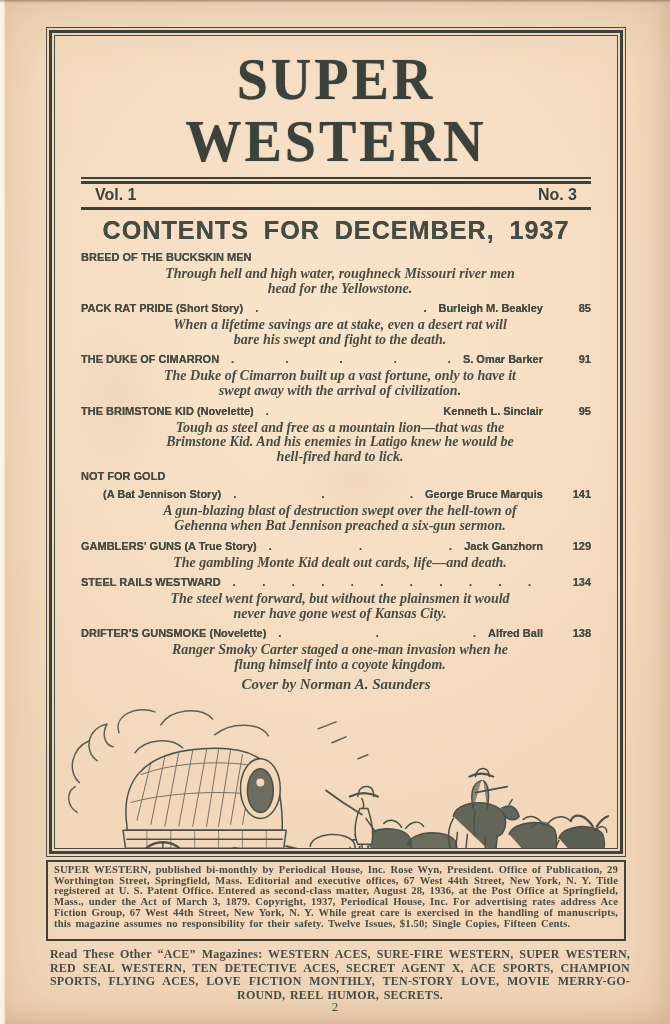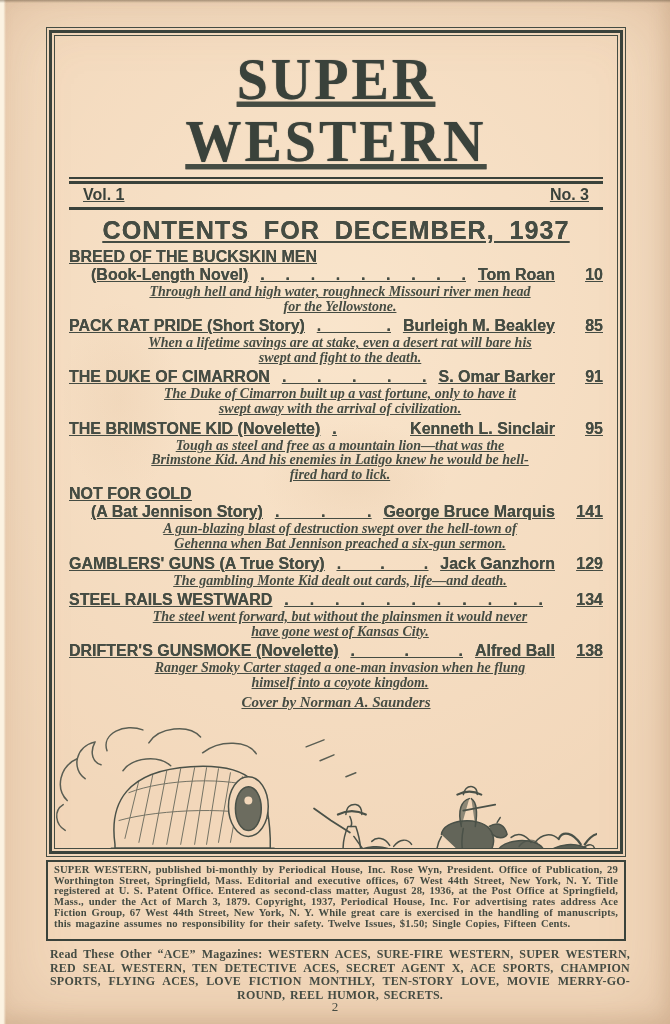--- a/index.html
+++ b/index.html
@@ -31,21 +31,21 @@
     background:linear-gradient(180deg,rgba(90,75,55,.45),rgba(90,75,55,0));z-index:5;}
   .stain1,.stain2{position:absolute;border-radius:50%;pointer-events:none;}
   .stain1{left:260px;top:420px;width:190px;height:120px;background:radial-gradient(ellipse,rgba(186,140,96,.10),rgba(186,140,96,0) 70%);}
   .stain2{left:60px;top:300px;width:120px;height:200px;background:radial-gradient(ellipse,rgba(186,140,96,.08),rgba(186,140,96,0) 70%);}
 
   
   .frame-outer{position:absolute;left:46px;top:27px;width:580px;height:830px;
     border:1px solid var(--ink);padding:2px;}
   .frame-mid{width:100%;height:100%;border:3px solid var(--ink-dark);padding:2px;}
   .frame-inner{width:100%;height:100%;border:1px solid var(--ink);
-    padding:10px 12px 0;overflow:hidden;text-decoration:underline;}
+    padding:10px 24px 0;overflow:hidden;}
 
   
   .masthead-title{
     text-align:center;font-family:"Liberation Serif","DejaVu Serif",serif;
     font-weight:bold;font-size:56px;line-height:60px;letter-spacing:3px;word-spacing:38px;
     color:var(--ink-dark);text-shadow:0 0 1px rgba(58,66,59,.7);
     transform:scaleY(1.04);margin-top:4px;
   }
   .rule-double{margin:7px 2px 0;border-top:2px solid var(--ink-dark);border-bottom:3px solid var(--ink-dark);height:7px;}
   .volno{display:flex;justify-content:space-between;align-items:center;
@@ -58,21 +58,21 @@
     font-weight:bold;font-size:26px;line-height:30px;letter-spacing:1px;word-spacing:7px;
     color:var(--ink);text-shadow:0 0 .6px currentColor;margin:5px 0 3px;
     transform:scaleX(.97);
   }
 
   
   .toc{padding:0 2px;}
   .toc-entry{margin-bottom:3px;}
   .toc-heading,.toc-line{
     font-family:"Liberation Sans","DejaVu Sans",sans-serif;font-weight:bold;
-    font-size:16px;line-height:18px;color:var(--ink);text-shadow:0 0 .5px currentColor;
+    font-size:11px;line-height:18px;color:var(--ink);text-shadow:0 0 .5px currentColor;
   }
   .toc-line{display:flex;align-items:baseline;}
   .toc-line.indent .toc-title{padding-left:22px;}
   .toc-title{white-space:nowrap;}
   .toc-dots{flex:1;overflow:hidden;white-space:nowrap;padding:0 12px;
     text-align:justify;text-align-last:justify;}
   .toc-author{white-space:nowrap;margin-right:14px;}
   .toc-page{width:34px;text-align:right;}
   .toc-desc{
     font:italic bold 14px/14.6px "Liberation Serif","DejaVu Serif",serif;
@@ -120,26 +120,20 @@
           <span>No. 3</span>
         </div>
         <div class="rule-thick"></div>
 
         <div class="contents-heading">CONTENTS FOR DECEMBER, 1937</div>
 
         <div class="toc">
 
           <div class="toc-entry">
             <div class="toc-heading">BREED OF THE BUCKSKIN MEN</div>
-            <div class="toc-line indent">
-              <span class="toc-title">(Book-Length Novel)</span>
-              <span class="toc-dots">. . . . . . . . .</span>
-              <span class="toc-author">Tom Roan</span>
-              <span class="toc-page">10</span>
-            </div>
             <div class="toc-desc">Through hell and high water, roughneck Missouri river men head for the Yellowstone.</div>
           </div>
 
           <div class="toc-entry">
             <div class="toc-line">
               <span class="toc-title">PACK RAT PRIDE (Short Story)</span>
               <span class="toc-dots">. .</span>
               <span class="toc-author">Burleigh M. Beakley</span>
               <span class="toc-page">85</span>
             </div>

